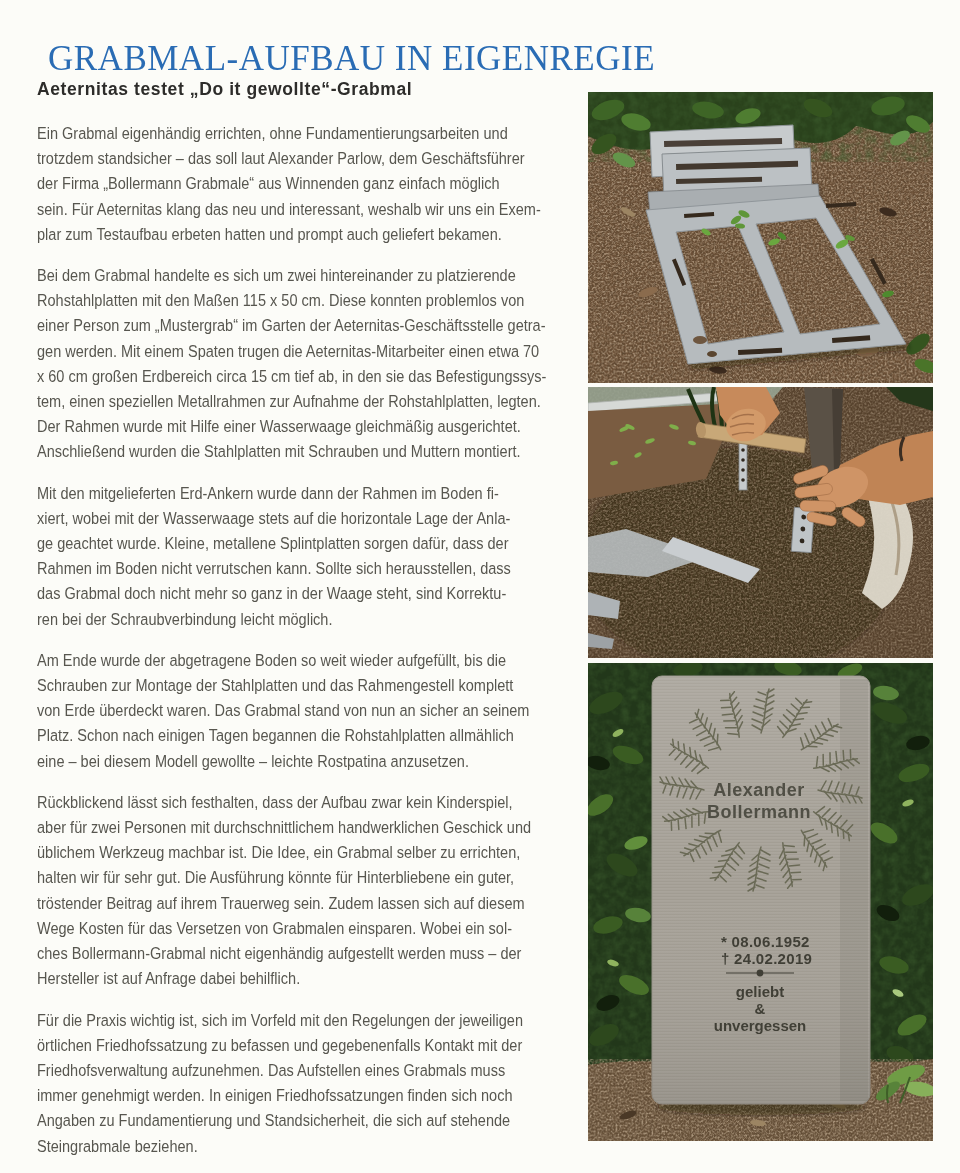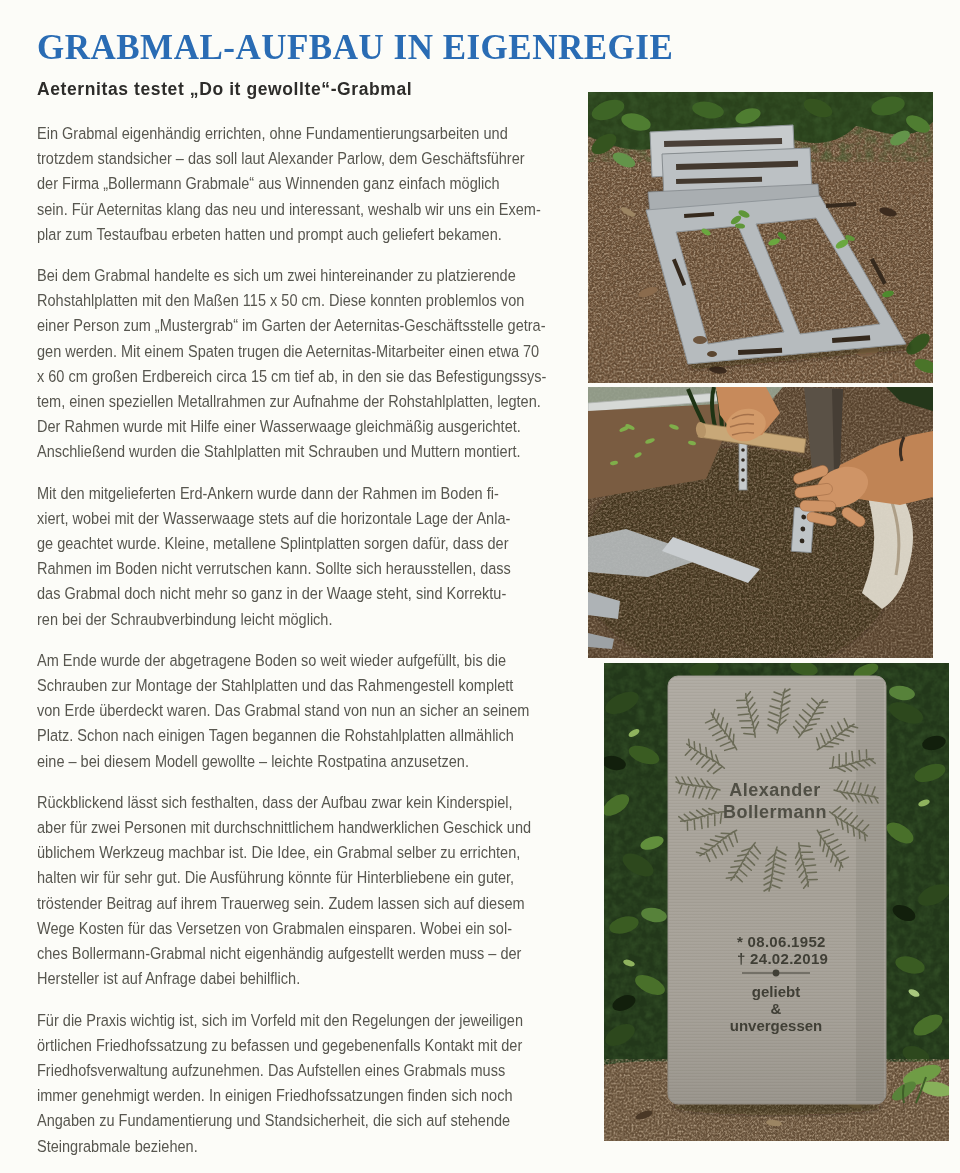--- a/index.html
+++ b/index.html
@@ -2,42 +2,42 @@
 <html><head>
 <meta charset="utf-8">
 <style>
   html,body { margin:0; padding:0; background:#e8e8e6; }
   .page {
     position:relative; width:960px; height:1173px; margin:0 auto;
     background:#fcfcf8; overflow:hidden;
     font-family:"Liberation Sans", sans-serif;
   }
   .title {
-    position:absolute; left:37px; top:28px; margin:0;
+    position:absolute; left:37px; top:28px; margin:11px;
     font-family:"Liberation Serif", serif;
-    font-weight:bold; font-size:35px; letter-spacing:0.5px;
+    font-weight:normal; font-size:35px; letter-spacing:0.5px;
     color:#2a6cb4; white-space:nowrap;
   }
   .subtitle {
     position:absolute; left:37px; top:79px; margin:0;
     font-size:17.5px; font-weight:bold; letter-spacing:0.6px;
     color:#2d2c2a; white-space:nowrap;
   }
   .bodycol {
     position:absolute; left:37px; top:121px; width:660px;
     transform:scaleX(0.845); transform-origin:left top;
     font-size:17.2px; line-height:25.2px; color:#57564f;
   }
   .bodycol p { margin:0 0 16px 0; white-space:pre-line; }
   .bodycol p:last-child { margin-bottom:0; }
   figure.photo { position:absolute; margin:0; padding:0; }
   figure.photo svg { display:block; }
   .ph1 { left:588px; top:92px; }
   .ph2 { left:588px; top:387px; }
-  .ph3 { left:604px; top:663px; }
+  .ph3 { left:588px; top:663px; }
 </style>
 </head>
 <body>
 
 <div class="page">
 
   <h1 class="title">GRABMAL-AUFBAU IN EIGENREGIE</h1>
   <h2 class="subtitle">Aeternitas testet „Do it gewollte“-Grabmal</h2>
 
   <div class="bodycol">

